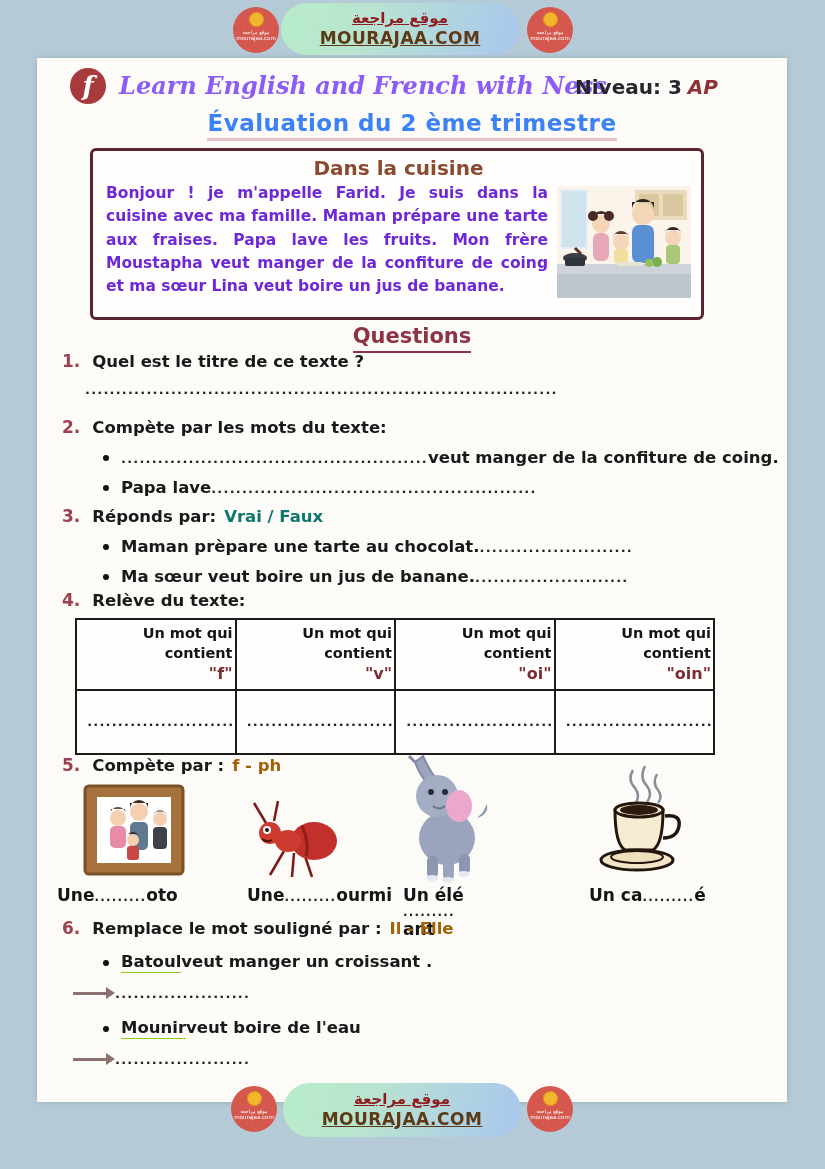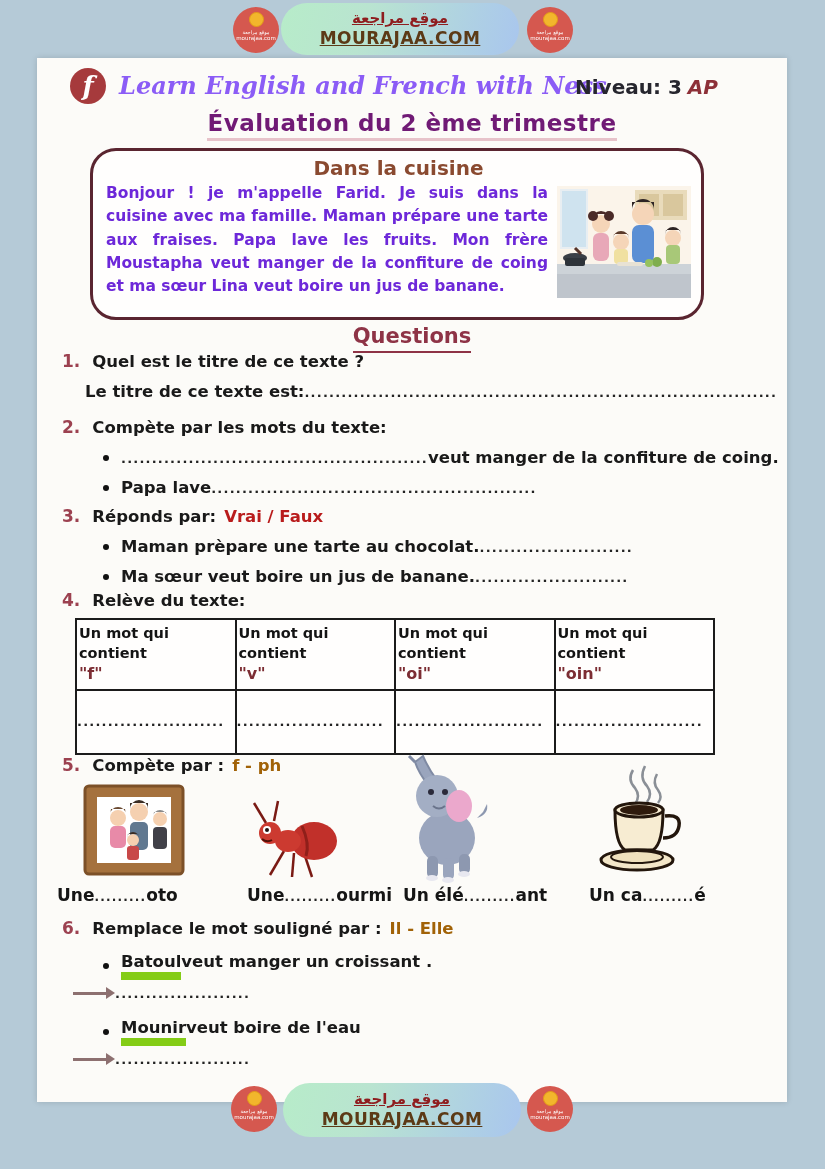--- a/index.html
+++ b/index.html
@@ -30,49 +30,49 @@
   .fb { position:absolute; left:33px; top:10px; width:36px; height:36px; border-radius:50%;
         background:#a63a3c; color:#fff; display:flex; align-items:center; justify-content:center;
         font-family:"DejaVu Serif", serif; font-size:26px; font-style:italic; font-weight:bold; cursor:pointer;}
   .script-title { position:absolute; left:82px; top:13px; font-family:"DejaVu Serif", serif;
                   font-style:italic; font-weight:bold; font-size:24px; color:#8b5cf6; }
   .niveau { position:absolute; left:538px; top:17px; font-size:20px; font-weight:bold; color:#26262e; }
   .niveau .ap { color:#8d3038; font-style:italic; margin-left:6px; }
 
   
   .exam-title-wrap { position:absolute; left:0; top:52px; width:100%; text-align:center; }
-  .exam-title { display:inline-block; font-size:23px; font-weight:bold; color:#701a75;
+  .exam-title { display:inline-block; font-size:23px; font-weight:bold; color:#3b82f6;
                 border-bottom:3px solid #e7c3ca; padding-bottom:2px; letter-spacing:.5px; }
 
   
   .rbox { position:absolute; left:53px; top:90px; width:614px; height:172px;
-          border:3px solid #5a2530; border-radius:26px; background:#fffefd; padding:5px 10px 6px 13px; }
+          border:3px solid #5a2530; border-radius:6px; background:#fffefd; padding:5px 10px 6px 13px; }
   .rbox-title { text-align:center; font-size:20px; font-weight:bold; color:#8a4a30; margin-bottom:2px; }
   .rbox-body { display:flex; gap:9px; }
   .rbox-text { width:452px; font-size:15.5px; line-height:1.5; font-weight:bold; color:#6d28d9;
                text-align:justify; }
   .kitchen { flex:0 0 auto; margin-top:4px; }
 
   
   .qhead-wrap { position:absolute; left:0; top:266px; width:100%; text-align:center; }
   .qhead { display:inline-block; font-size:21px; font-weight:bold; color:#8e3346;
            border-bottom:2.5px solid #8e3346; padding-bottom:3px; }
   .line { position:absolute; display:flex; align-items:baseline; white-space:nowrap;
           font-size:16.5px; font-weight:bold; color:#191919; }
   .qnum { color:#9c4150; font-size:17px; margin-right:12px; }
-  .accent { color:#b91c1c; margin-left:8px; }
+  .accent { color:#0f766e; margin-left:8px; }
   .accent2 { color:#a16207; margin-left:8px; }
   .dots { font-size:13px; letter-spacing:1.2px; color:#222; font-weight:bold; }
   .bullet { width:6px; height:6px; border-radius:50%; background:#111; margin-right:12px;
             align-self:center; flex:0 0 auto; }
-  .uname { border-bottom:8px solid #84cc16; padding-bottom:1px; }
+  .uname { border-bottom:1px solid #84cc16; padding-bottom:1px; }
 
   
   .wtable { position:absolute; left:38px; top:560px; width:640px; border-collapse:collapse; }
-  .wtable td { border:2.5px solid #1b1b1b; text-align:left; vertical-align:middle; background:#fffefd; }
+  .wtable td { border:2.5px solid #1b1b1b; text-align:right; vertical-align:middle; background:#fffefd; }
   .wtable .hrow td { height:58px; font-size:14.5px; font-weight:bold; color:#141414; line-height:1.35; padding:4px 2px;}
   .wtable .letter { color:#7c2d33; font-size:16px; display:block; }
   .wtable .brow td { height:64px; }
 
   
   .fig { position:absolute; }
   .caption { position:absolute; top:827px; display:flex; align-items:baseline; white-space:nowrap;
              font-size:17px; font-weight:bold; color:#151515; }
   .caption .dots { font-size:12px; }
 
@@ -137,21 +137,20 @@
 
     <div class="qhead-wrap">
       <span class="qhead">Questions</span>
     </div>
 
     <div class="line" style="left:25px; top:293px;">
       <span class="qnum">1.</span>
       <span>Quel est le titre de ce texte ?</span>
     </div>
     <div class="line" style="left:48px; top:324px;">
-      <span>Le titre de ce texte est:</span>
       <span class="dots">.............................................................................</span>
     </div>
 
     <div class="line" style="left:25px; top:359px;">
       <span class="qnum">2.</span>
       <span>Compète par les mots du texte:</span>
     </div>
     <div class="line" style="left:66px; top:390px;">
       <span class="bullet"></span>
       <span class="dots">..................................................</span>
@@ -272,21 +271,21 @@
     <div class="caption" style="left:20px;">
       <span>Une </span>
       <span class="dots">.........</span>
       <span>oto</span>
     </div>
     <div class="caption" style="left:210px;">
       <span>Une </span>
       <span class="dots">.........</span>
       <span>ourmi</span>
     </div>
-    <div class="caption" style="left:366px;">
+    <div class="caption" style="left:366px;flex-direction:column;">
       <span>Un élé</span>
       <span class="dots">.........</span>
       <span>ant</span>
     </div>
     <div class="caption" style="left:552px;">
       <span>Un ca</span>
       <span class="dots">.........</span>
       <span>é</span>
     </div>
 

